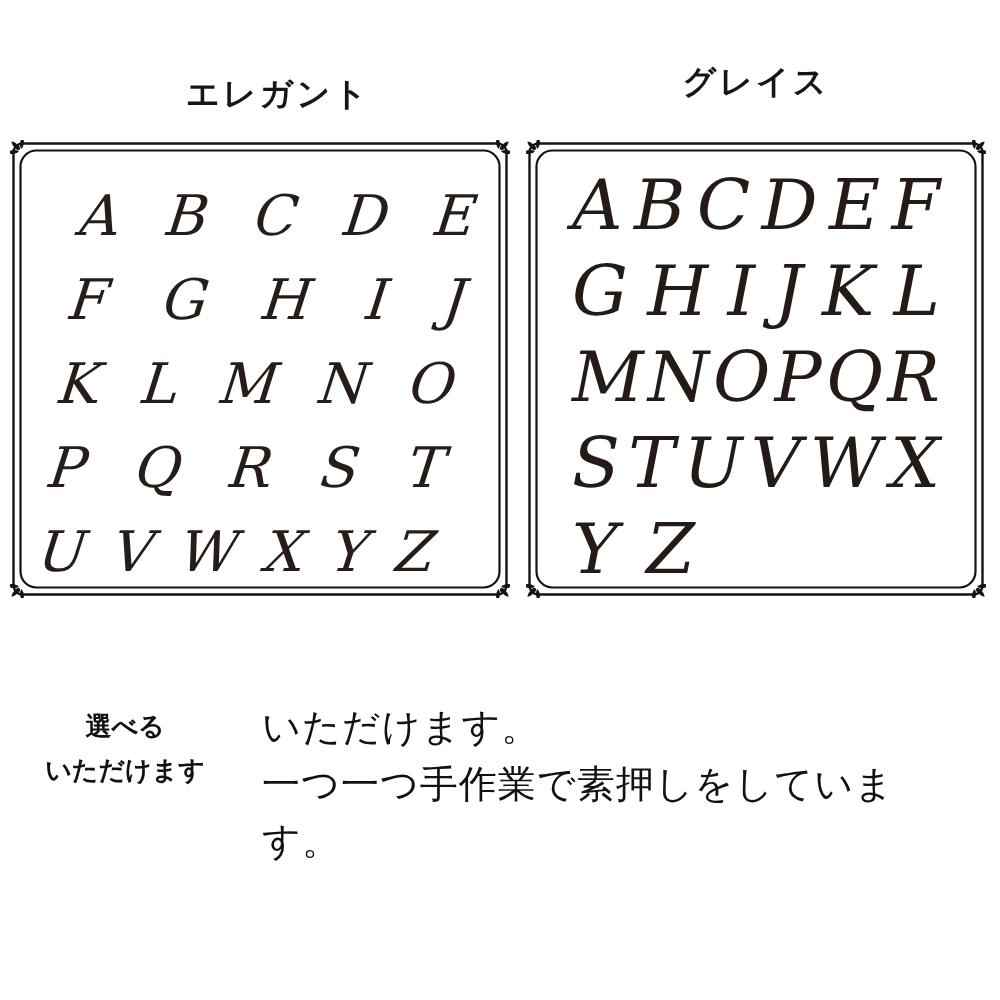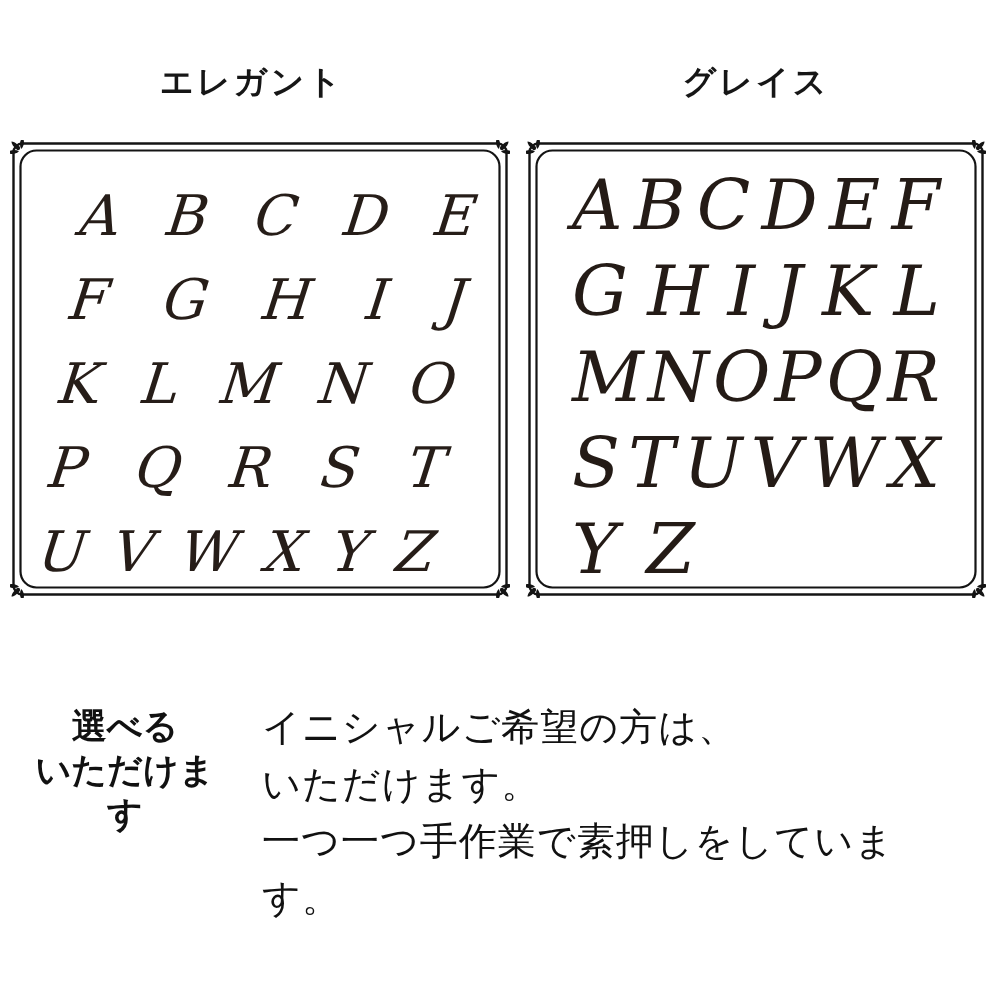--- a/index.html
+++ b/index.html
@@ -4,21 +4,21 @@
 <style>
   html,body{margin:0;padding:0;background:#ffffff;}
   .stage{
     position:relative;width:1000px;height:1000px;background:#ffffff;
     font-family:"Liberation Sans",sans-serif;color:#141414;overflow:hidden;
   }
   .panel-title{
     position:absolute;top:60px;font-size:33px;font-weight:bold;
     letter-spacing:3px;text-align:center;color:#161616;
   }
-  .panel-title.pos-left{left:2px;width:500px;}
+  .panel-title.pos-left{left:28px;width:500px;margin-top:12px;}
   .panel-title.pos-right{left:526px;width:460px;}
   .frame{position:absolute;top:140px;}
   .frame.pos-left{left:10px;width:500px;height:458px;}
   .frame.pos-right{left:526px;width:460px;height:458px;}
   .frame > svg{position:absolute;left:0;top:0;}
   .letters{
     position:absolute;left:0;top:0;right:0;bottom:0;
     display:flex;flex-direction:column;
   }
   .letters-elegant{
@@ -32,21 +32,21 @@
     padding:22px 46px 0;
     font-family:"DejaVu Serif","Liberation Serif",serif;
     font-style:italic;font-size:70px;color:#241b16;
   }
   .letters-grace .letter-row{height:86px;}
   .letter-row{display:flex;justify-content:space-between;align-items:center;}
   .letter-row.few{justify-content:flex-start;gap:28px;}
   .letter{display:inline-block;line-height:1;}
   .note-label{
     position:absolute;left:34px;top:704px;width:182px;
-    text-align:center;font-size:35px;font-weight:bold;line-height:44px;color:#111;
+    text-align:center;font-size:26px;font-weight:bold;line-height:44px;color:#111;
   }
   .note-body{
     position:absolute;left:262px;top:699px;width:700px;
     font-size:38px;line-height:57px;letter-spacing:1px;color:#111;
   }
 </style>
 </head>
 <body>
 
 <div class="stage">
@@ -166,18 +166,17 @@
           <span class="letter">Z</span>
         </div>
       </div>
   </div>
 
   <div class="note-label">
     <div>選べる</div>
     <div>いただけます</div>
   </div>
   <div class="note-body">
-    <div>イニシャルご希望の方は、</div>
     <div>いただけます。</div>
     <div>一つ一つ手作業で素押しをしています。</div>
   </div>
 
 </div>
 
 </body></html>

